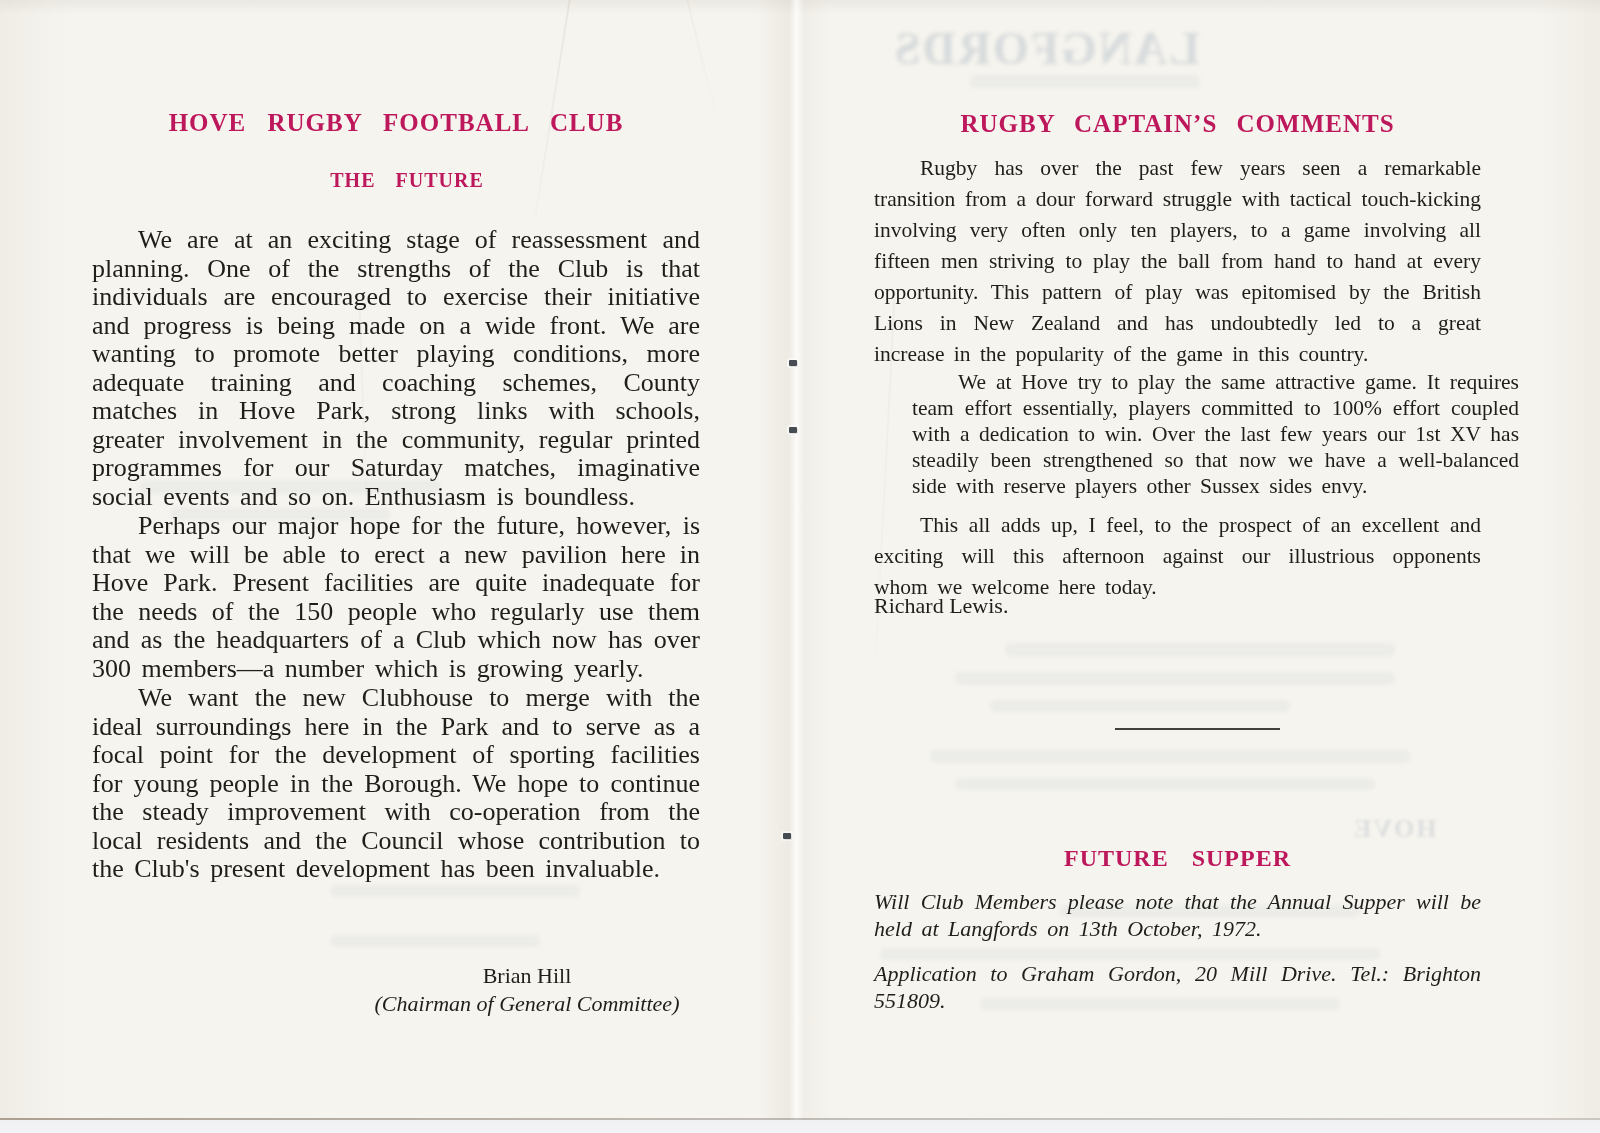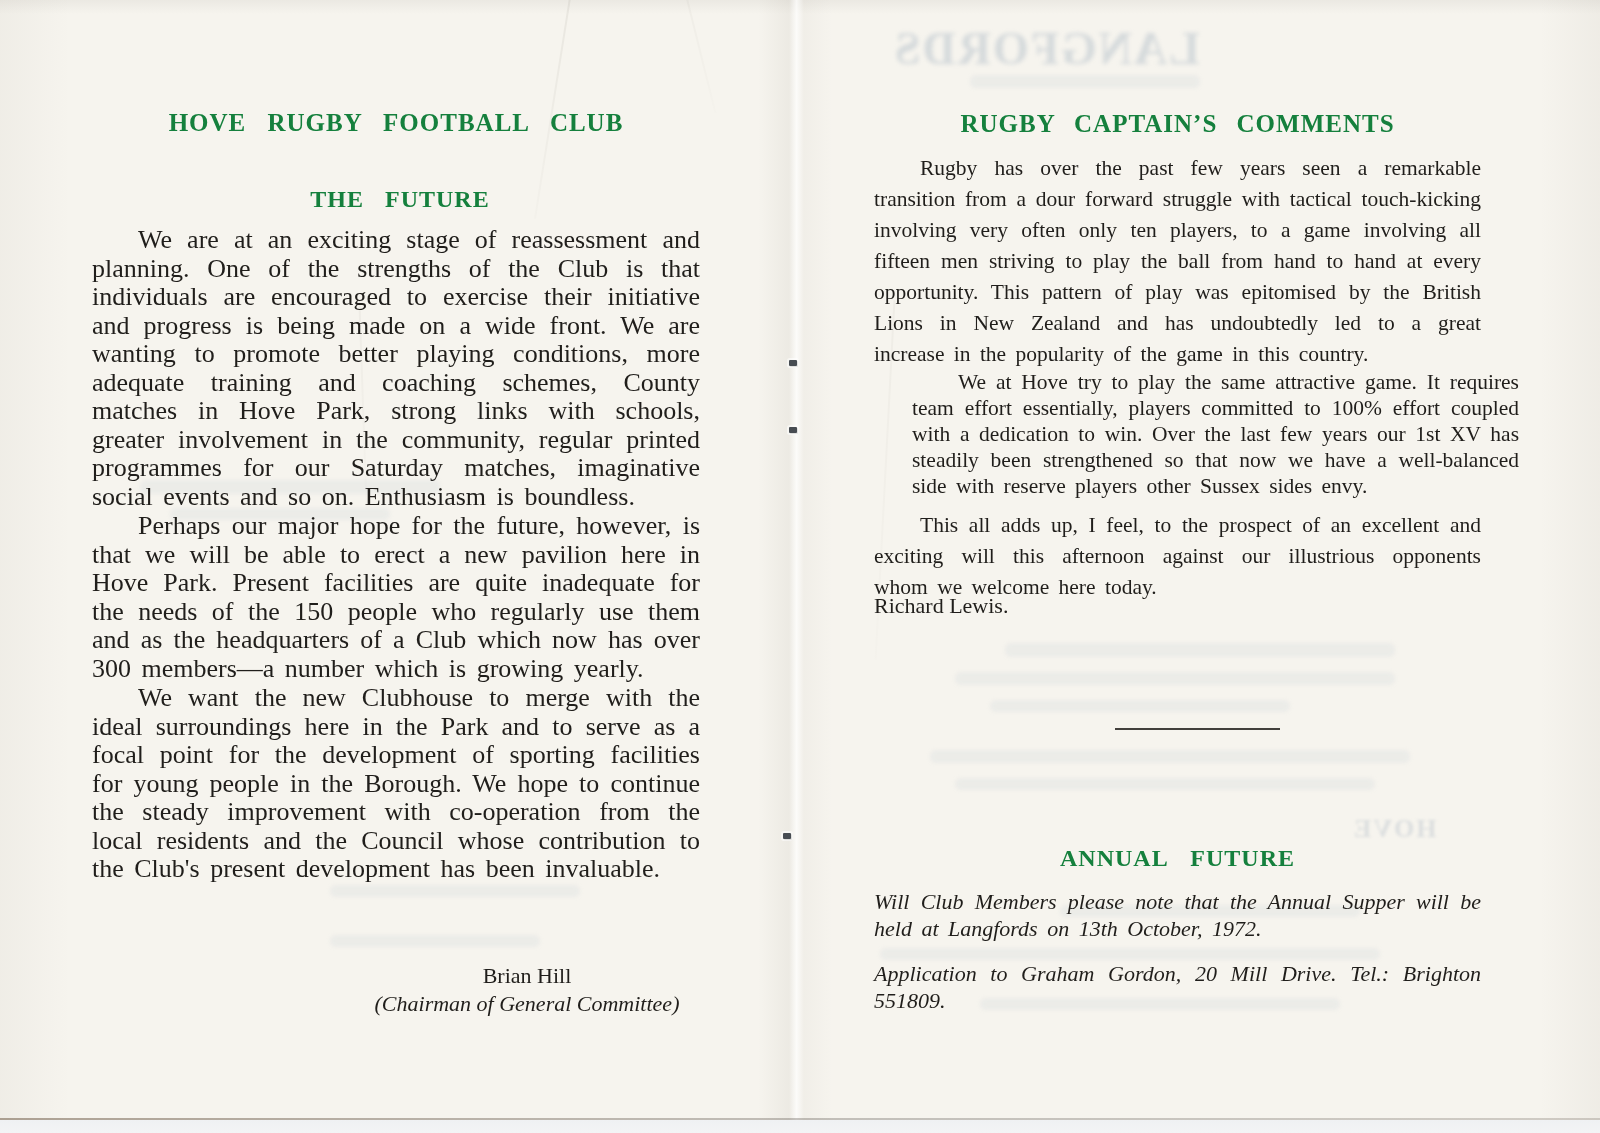--- a/index.html
+++ b/index.html
@@ -30,21 +30,21 @@
   .bottom-strip{position:absolute;left:0;top:1120px;width:1600px;height:13px;
     background:linear-gradient(180deg,#eff1f3,#f3f4f5);}
   
   .staple{position:absolute;width:8px;height:6px;background:#474c52;border-radius:1px;
     box-shadow:0 0 0 2px rgba(255,255,255,0.55), 1px 1px 1px rgba(60,60,60,0.35);}
   
   .ghost{position:absolute;transform:scaleX(-1);filter:blur(2px);
     font-weight:bold;color:rgba(140,160,178,0.30);letter-spacing:2px;white-space:nowrap;}
   .ghost-streak{position:absolute;background:rgba(150,168,188,0.10);border-radius:6px;filter:blur(2px);}
   
-  .heading{position:absolute;margin:0;font-weight:bold;color:#15803d;text-align:center;
+  .heading{position:absolute;margin:0;font-weight:bold;color:#be185d;text-align:center;
     font-size:25px;letter-spacing:1px;word-spacing:14px;line-height:1;}
   .para{position:absolute;margin:0;text-align:justify;word-spacing:4px;}
   .para-left{font-size:26px;line-height:28.5px;text-indent:46px;}
   .para-right{font-size:21.5px;line-height:31px;text-indent:46px;}
   .para-italic{font-style:italic;line-height:27px;font-size:22px;}
   .sig{position:absolute;margin:0;font-size:22px;line-height:28px;}
   .divider{position:absolute;height:2px;background:#42403c;}
 </style>
 </head>
 <body>
@@ -75,21 +75,21 @@
   <div class="ghost-streak" style="left:170px;top:508px;width:220px;height:12px;"></div>
   <div class="ghost-streak" style="left:330px;top:885px;width:250px;height:12px;"></div>
   <div class="ghost-streak" style="left:330px;top:935px;width:210px;height:12px;"></div>
 
   <div class="staple" style="left:789px;top:360px;"></div>
   <div class="staple" style="left:789px;top:427px;"></div>
   <div class="staple" style="left:783px;top:833px;"></div>
 
   <h1 class="heading" style="left:92px;top:110px;width:608px;">HOVE  RUGBY  FOOTBALL  CLUB</h1>
 
-  <h2 class="heading" style="left:96px;top:170px;width:608px;font-size:24px;margin-top:17px;">THE  FUTURE</h2>
+  <h2 class="heading" style="left:103px;top:170px;width:608px;font-size:20px;">THE  FUTURE</h2>
 
   <p class="para para-left" style="left:92px;top:226px;width:608px;">We are at an exciting stage of reassessment and planning. One of the strengths of the Club is that individuals are encouraged to exercise their initiative and progress is being made on a wide front. We are wanting to promote better playing conditions, more adequate training and coaching schemes, County matches in Hove Park, strong links with schools, greater involvement in the community, regular printed programmes for our Saturday matches, imaginative social events and so on. Enthusiasm is boundless.</p>
 
   <p class="para para-left" style="left:92px;top:512px;width:608px;">Perhaps our major hope for the future, however, is that we will be able to erect a new pavilion here in Hove Park. Present facilities are quite inadequate for the needs of the 150 people who regularly use them and as the headquarters of a Club which now has over 300 members—a number which is growing yearly.</p>
 
   <p class="para para-left" style="left:92px;top:684px;width:608px;">We want the new Clubhouse to merge with the ideal surroundings here in the Park and to serve as a focal point for the development of sporting facilities for young people in the Borough. We hope to continue the steady improvement with co-operation from the local residents and the Council whose contribution to the Club's present development has been invaluable.</p>
 
   <p class="sig" style="left:277px;top:990px;width:500px;text-align:center;font-style:italic;">(Chairman of General Committee)</p>
 
   <p class="sig" style="left:277px;top:962px;width:500px;text-align:center;">Brian Hill</p>
@@ -99,21 +99,21 @@
   <p class="para para-right" style="left:874px;top:153px;width:607px;">Rugby has over the past few years seen a remarkable transition from a dour forward struggle with tactical touch-kicking involving very often only ten players, to a game involving all fifteen men striving to play the ball from hand to hand at every opportunity. This pattern of play was epitomised by the British Lions in New Zealand and has undoubtedly led to a great increase in the popularity of the game in this country.</p>
 
   <p class="para para-right" style="left:912px;top:369px;width:607px;line-height:26px;">We at Hove try to play the same attractive game. It requires team effort essentially, players committed to 100% effort coupled with a dedication to win. Over the last few years our 1st XV has steadily been strengthened so that now we have a well-balanced side with reserve players other Sussex sides envy.</p>
 
   <p class="para para-right" style="left:874px;top:510px;width:607px;">This all adds up, I feel, to the prospect of an excellent and exciting will this afternoon against our illustrious opponents whom we welcome here today.</p>
 
   <p class="sig" style="left:874px;top:592px;width:607px;text-align:left;">Richard Lewis.</p>
 
   <div class="divider" style="left:1115px;top:728px;width:165px;"></div>
 
-  <h2 class="heading" style="left:874px;top:846px;width:607px;font-size:24px;word-spacing:16px;">ANNUAL  FUTURE</h2>
+  <h2 class="heading" style="left:874px;top:846px;width:607px;font-size:24px;word-spacing:16px;">FUTURE  SUPPER</h2>
 
   <p class="para para-italic" style="left:874px;top:888px;width:607px;">Will Club Members please note that the Annual Supper will be held at Langfords on 13th October, 1972.</p>
 
   <p class="para para-italic" style="left:874px;top:960px;width:607px;">Application to Graham Gordon, 20 Mill Drive. Tel.: Brighton 551809.</p>
 
   <div class="bottom-edge"></div>
   <div class="bottom-strip"></div>
 </div>
 
 </body></html>

